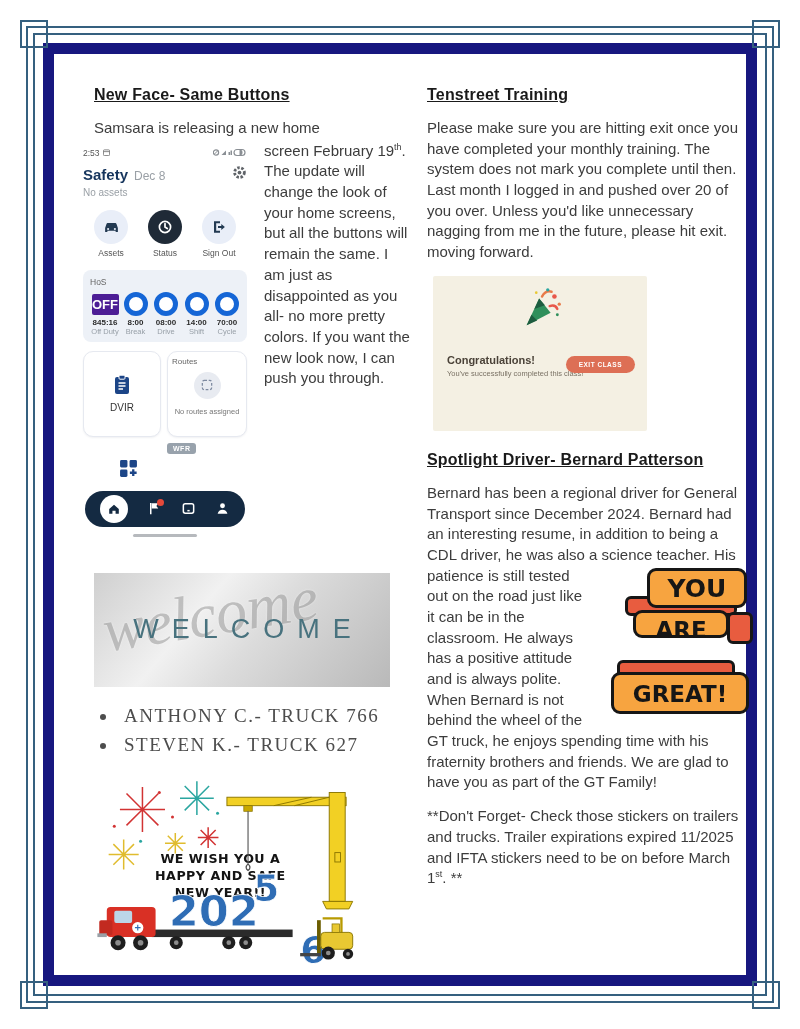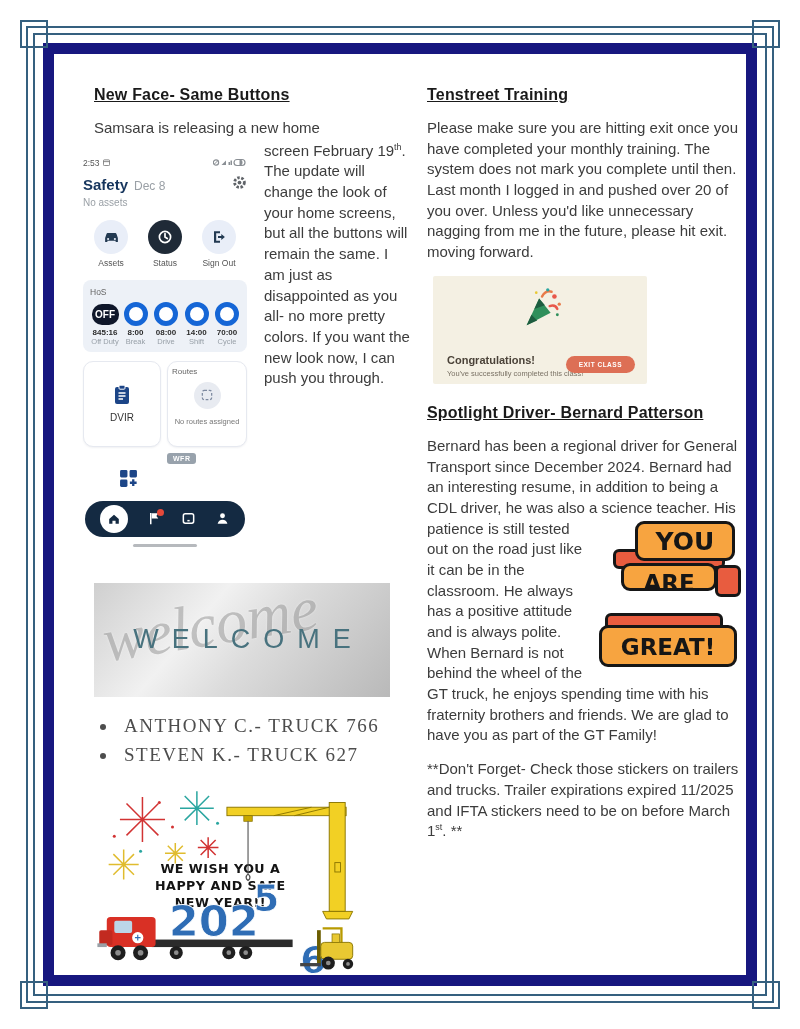--- a/index.html
+++ b/index.html
@@ -19,36 +19,36 @@
   
   .col-left  { position:absolute; left:92px;  top:86px; width:320px; }
   .col-right { position:absolute; left:425px; top:86px; width:322px; }
   h2.head { font-size:16px; font-weight:bold; color:#1a1a1a; text-decoration:underline; margin:0 0 14px 2px; letter-spacing:.2px; }
   p.body { font-size:15px; line-height:1.38; margin:0 0 13px 2px; }
   sup { font-size:60%; vertical-align:super; }
   .clearfix::after { content:""; display:block; clear:both; }
 
   
   .phone { float:left; width:174px; margin:3px 12px 8px -14px; background:#fff; padding:4px 5px 6px; }
-  .ph-status { display:flex; justify-content:space-between; align-items:center; font-size:8.5px; color:#555;margin-top:10px; }
+  .ph-status { display:flex; justify-content:space-between; align-items:center; font-size:8.5px; color:#555; }
   .ph-status .t { display:flex; gap:3px; align-items:center; }
   .ph-title-row { display:flex; align-items:baseline; gap:6px; margin-top:7px; }
   .ph-title { font-size:15px; font-weight:bold; color:#16355d; }
   .ph-date { font-size:12px; color:#9aa0a6; }
   .ph-gear { margin-left:auto; color:#5f6368; display:flex; }
   .ph-noassets { font-size:10px; color:#9aa0a6; margin-top:4px; }
   .ph-actions { display:flex; justify-content:space-between; margin:12px 2px 0; }
   .ph-action { width:52px; text-align:center; cursor:default; }
   .ph-circle { width:34px; height:34px; border-radius:50%; background:#e9eef8; color:#233a52; display:flex; align-items:center; justify-content:center; margin:0 auto 4px; }
   .ph-action-label { font-size:8.5px; color:#555; }
   .hos-card { background:#edf1f7; border-radius:8px; margin-top:12px; padding:7px 5px 6px 7px; }
   .hos-label { font-size:8.5px; color:#666; margin-bottom:5px; }
   .hos-row { display:flex; justify-content:space-between; }
   .hos-item { width:30px; text-align:center; }
-  .off-badge { width:27px; height:21px; background:#0f172a; border-radius:10px; color:#fff; font-size:10px; font-weight:bold; display:flex; align-items:center; justify-content:center; margin:2px auto 3px; }
+  .off-badge { width:27px; height:21px; background:#4c1d95; border-radius:2px; color:#fff; font-size:13px; font-weight:bold; display:flex; align-items:center; justify-content:center; margin:2px auto 3px; }
   .ring { width:24px; height:24px; border:5px solid #1566d6; border-radius:50%; background:#fff; margin:0 auto 2px; }
   .hos-val { font-size:8px; font-weight:bold; color:#2c2c2c; white-space:nowrap; }
   .hos-lab { font-size:7.5px; color:#98a0a8; white-space:nowrap; }
   .ph-cards { display:flex; gap:6px; margin-top:9px; }
   .ph-card { background:#fff; border:1px solid #e6e9f0; border-radius:10px; box-shadow:0 1px 2px rgba(40,60,90,.07); }
   .dvir-card { width:78px; height:86px; display:flex; flex-direction:column; align-items:center; justify-content:center; gap:6px; color:#1c4587; }
   .dvir-label { font-size:10px; color:#333; }
   .routes-card { width:80px; height:86px; padding:5px 4px; display:flex; flex-direction:column; align-items:center; }
   .routes-label { font-size:8px; color:#666; align-self:flex-start; }
   .routes-circle { width:27px; height:27px; border-radius:50%; background:#e8ebf1; color:#7d8aa0; display:flex; align-items:center; justify-content:center; margin:6px 0 8px; }
@@ -67,29 +67,29 @@
              background:linear-gradient(130deg,#cfcfcf 0%,#f1f1f1 35%,#dcdcdc 55%,#b9b9b9 100%); }
   .welcome-script { position:absolute; left:8px; top:6px; font-family:"Liberation Serif","DejaVu Serif",serif; font-style:italic; font-size:62px; color:#9b9b9b; opacity:.55; transform:rotate(-9deg); text-shadow:0 0 2px #fff; }
   .welcome-word { position:absolute; left:0; right:0; top:41px; text-align:center; font-size:27px; font-weight:400; letter-spacing:13px; padding-left:13px; color:#48727e; }
   .drivers { margin:14px 0 0 26px; font-family:"Liberation Serif","DejaVu Serif",serif; font-size:19px; color:#4d4d4d; letter-spacing:1.5px; line-height:1.55; }
   .drivers li { padding-left:6px; }
 
   
   .newyear { margin:10px 0 0 -6px; }
 
   
-  .congrats { position:relative; width:214px; height:108px; background:#f4f0e3; margin:0 0 0 8px; border-radius:2px; }
+  .congrats { position:relative; width:214px; height:155px; background:#f4f0e3; margin:0 0 0 8px; border-radius:2px; }
   .cg-pop { position:absolute; left:86px; top:8px; }
   .cg-title { position:absolute; left:14px; top:78px; font-size:11px; font-weight:bold; color:#4a4238; }
   .cg-sub { position:absolute; left:14px; top:93px; font-size:7.5px; color:#7a7265; }
   .cg-btn { position:absolute; right:12px; top:80px; background:#dd6f55; color:#fff; font-size:6.5px; font-weight:bold; letter-spacing:.5px; padding:5px 13px; border-radius:11px; border:none; }
 
   
   .sticker { float:right; width:148px; height:150px; margin:2px 0 6px 10px; position:relative; }
-  .stk-red, .stk-box { position:absolute; border:3px solid #161616; }
+  .stk-red, .stk-box { position:absolute; border:3px solid #161616;margin-left:12px; }
   .stk-red { background:#e85c3f; border-radius:6px; }
   .stk-box { background:#f7a440; border-radius:9px; color:#161616; font-weight:800; text-align:center; font-family:"DejaVu Sans","Liberation Sans",sans-serif; }
   .stk-r1 { left:14px; top:28px; width:112px; height:20px; }
   .stk-r2 { left:116px; top:44px; width:26px; height:32px; }
   .stk-r3 { left:6px; top:92px; width:118px; height:20px; }
   .stk-you   { left:36px; top:0;   width:100px; height:40px; font-size:25px; line-height:36px; }
   .stk-are   { left:22px; top:42px; width:96px; height:28px; font-size:23px; line-height:34px; }
   .stk-great { left:0;   top:104px; width:138px; height:42px; font-size:23px; line-height:38px; }
 </style>
 </head>

